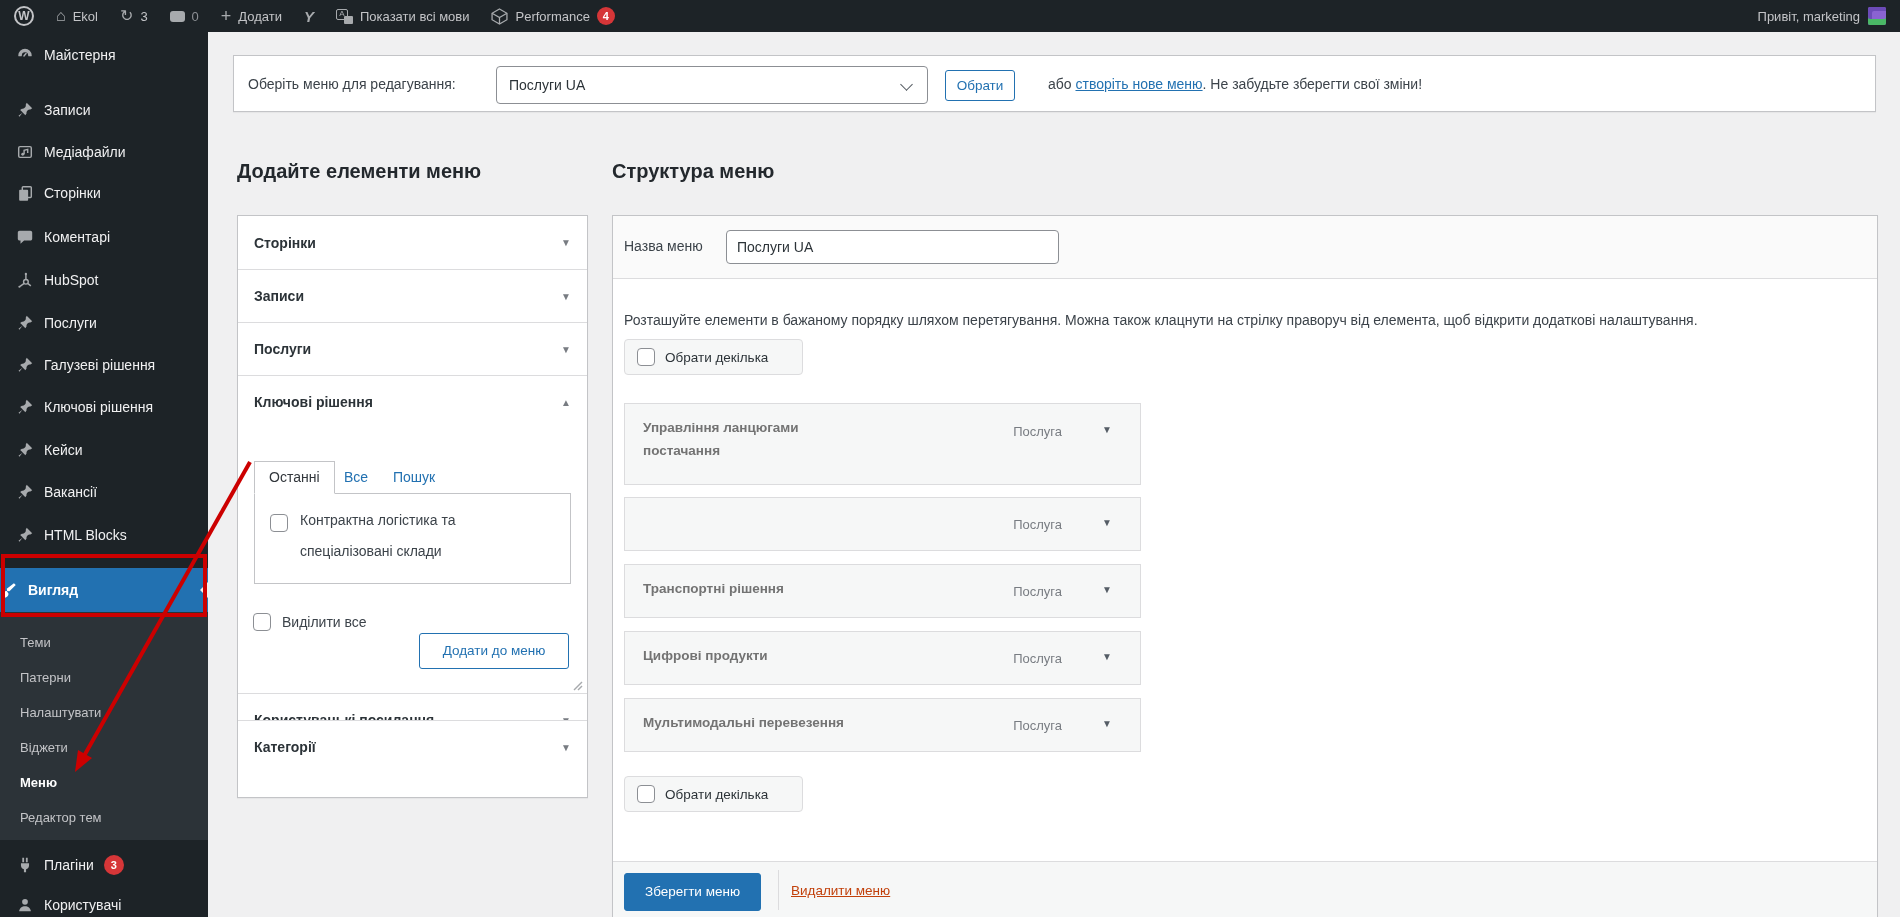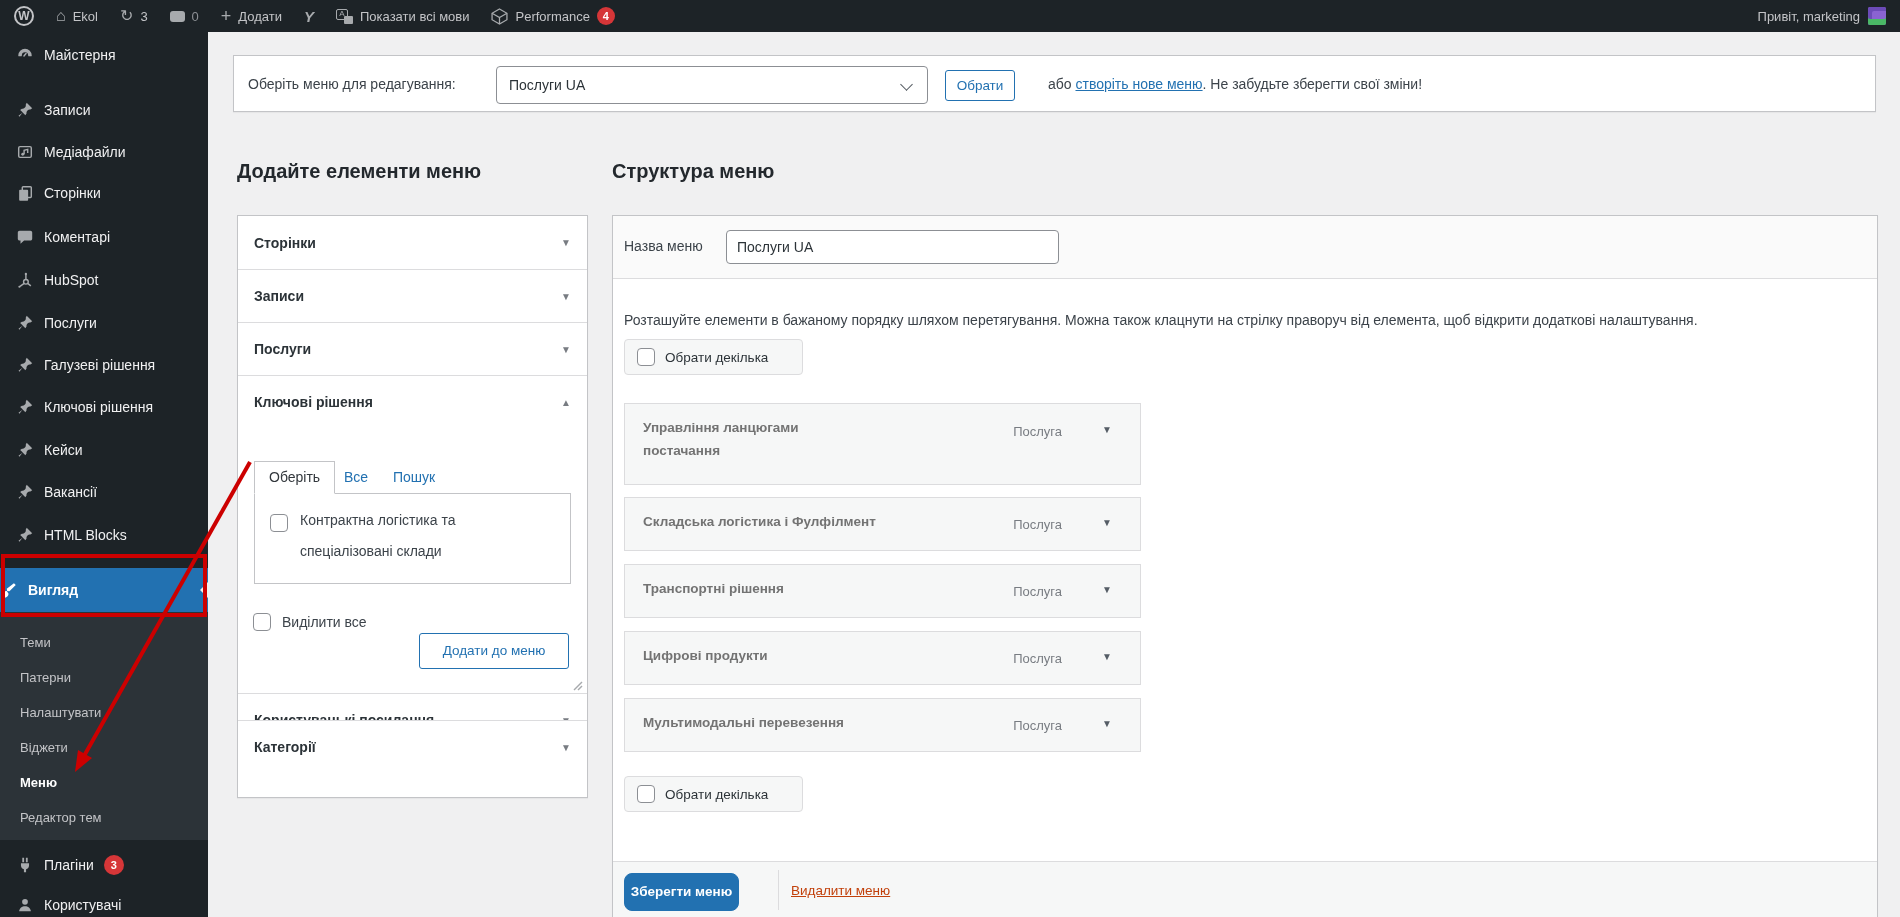--- a/index.html
+++ b/index.html
@@ -83,21 +83,21 @@
   .bulk1 { left:11px; top:123px; }
   .bulk2 { left:11px; top:560px; }
   .mitem { position:absolute; left:11px; width:517px; background:#f6f7f7; border:1px solid #dcdcde; cursor:move; }
   .mitem .t { position:absolute; left:18px; font-size:13.5px; font-weight:600; color:#737373; line-height:23px; }
   .mitem .type { position:absolute; right:78px; font-size:13px; color:#787c82; }
   .mitem .arr { position:absolute; right:28px; font-size:10px; color:#555d66; cursor:pointer; }
   .m1 { top:187px; height:82px; } .m1 .t { top:12px; width:210px; } .m1 .type, .m1 .arr { top:20px; }
   .m-single { height:54px; } .m-single .t { top:12px; width:360px; } .m-single .type, .m-single .arr { top:19px; }
   .m2 { top:281px; } .m3 { top:348px; } .m4 { top:415px; } .m5 { top:482px; }
   .sfooter { position:absolute; left:0; top:645px; width:1264px; height:56px; background:#f6f7f7; border-top:1px solid #dcdcde; }
-  .save-btn { position:absolute; left:11px; top:11px; width:115px; height:38px; background:#2271b1; border:1px solid #2271b1; border-radius:8px; color:#fff; font-size:13.5px; line-height:36px; text-align:center; cursor:pointer;font-weight:bold; }
+  .save-btn { position:absolute; left:11px; top:11px; width:137px; height:38px; background:#2271b1; border:1px solid #2271b1; border-radius:3px; color:#fff; font-size:13.5px; line-height:36px; text-align:center; cursor:pointer; }
   .vdiv { position:absolute; left:165px; top:8px; width:1px; height:40px; background:#dcdcde; }
   .del-link { position:absolute; left:178px; top:21px; font-size:13.5px; color:#c2410c; text-decoration:underline; cursor:pointer; }
 </style>
 </head>
 <body>
 
 <div class="screen">
 
   <header class="adminbar">
     <div class="ab-left">
@@ -296,21 +296,21 @@
       <div class="acc-row" style="top:106px">
         <span>Послуги</span>
         <span class="tri">▼</span>
       </div>
       <div class="acc-row" style="top:159px">
         <span>Ключові рішення</span>
         <span class="tri">▲</span>
       </div>
 
       <div class="acc-open">
-        <div class="tab">Оберіть</div>
+        <div class="tab">Останні</div>
         <span class="tablink" style="left:106px">Все</span>
         <span class="tablink" style="left:155px">Пошук</span>
         <div class="tabbox">
           <span class="checkbox tb-check"></span>
           <div class="tb-label">Контрактна логістика та спеціалізовані склади</div>
         </div>
         <span class="checkbox sa-check"></span>
         <span class="sa-label">Виділити все</span>
         <span class="btn-secondary add-btn">Додати до меню</span>
         <svg class="resize" width="12" height="12" viewBox="0 0 12 12">
@@ -343,21 +343,20 @@
         <span class="checkbox"></span>
         <span>Обрати декілька</span>
       </div>
 
       <div class="mitem m1">
         <span class="t">Управління ланцюгами постачання</span>
         <span class="type">Послуга</span>
         <span class="arr">▼</span>
       </div>
       <div class="mitem m-single m2">
-        <span class="t">Складська логістика і Фулфілмент</span>
         <span class="type">Послуга</span>
         <span class="arr">▼</span>
       </div>
       <div class="mitem m-single m3">
         <span class="t">Транспортні рішення</span>
         <span class="type">Послуга</span>
         <span class="arr">▼</span>
       </div>
       <div class="mitem m-single m4">
         <span class="t">Цифрові продукти</span>

